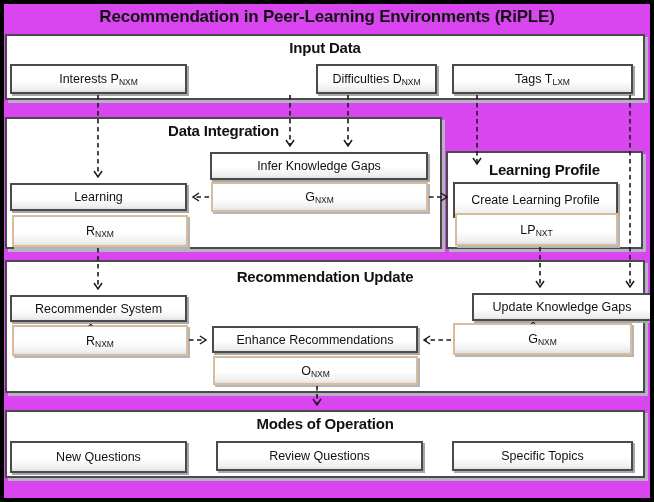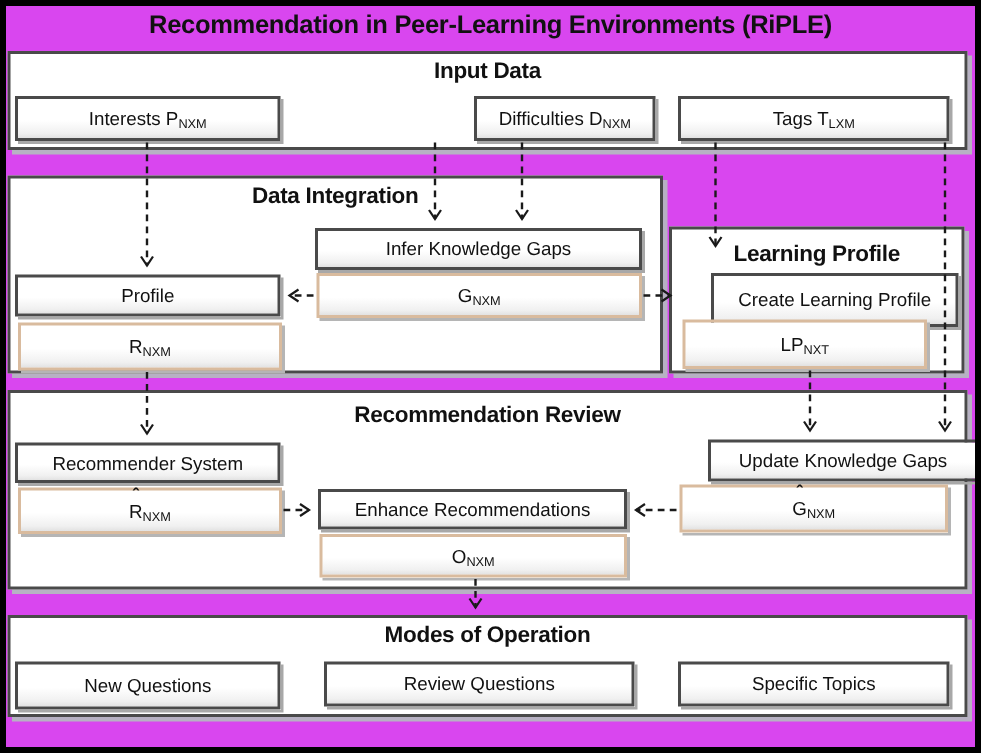--- a/index.html
+++ b/index.html
@@ -45,21 +45,21 @@
   <div class="container" style="left:5px;top:34px;width:640px;height:66px">
     <div class="heading">Input Data</div>
   </div>
   <div class="container" style="left:5px;top:117px;width:437px;height:132px">
     <div class="heading">Data Integration</div>
   </div>
   <div class="container" style="left:446px;top:151px;width:197px;height:98px">
     <div class="heading" style="top:8px">Learning Profile</div>
   </div>
   <div class="container" style="left:5px;top:260px;width:640px;height:133px">
-    <div class="heading" style="top:6px">Recommendation Review</div>
+    <div class="heading" style="top:6px">Recommendation Update</div>
   </div>
   <div class="container" style="left:5px;top:410px;width:640px;height:68px">
     <div class="heading">Modes of Operation</div>
   </div>
 
   <div class="box" style="left:10px;top:64px;width:177px;height:30px">
     <span><span>Interests P</span><sub>NXM</sub></span>
   </div>
   <div class="box" style="left:316px;top:64px;width:121px;height:30px">
     <span><span>Difficulties D</span><sub>NXM</sub></span>
@@ -68,27 +68,27 @@
     <span><span>Tags T</span><sub>LXM</sub></span>
   </div>
 
   <div class="box" style="left:210px;top:152px;width:218px;height:28px">
     <span>Infer Knowledge Gaps</span>
   </div>
   <div class="box tan" style="left:211px;top:182px;width:217px;height:30px">
     <span><span>G</span><sub>NXM</sub></span>
   </div>
   <div class="box" style="left:10px;top:183px;width:177px;height:28px">
-    <span>Profile</span>
+    <span>Learning</span>
   </div>
   <div class="box tan" style="left:12px;top:215px;width:176px;height:32px">
     <span><span>R</span><sub>NXM</sub></span>
   </div>
 
-  <div class="box" style="left:474px;top:182px;width:165px;height:36px">
+  <div class="box" style="left:453px;top:182px;width:165px;height:36px">
     <span>Create Learning Profile</span>
   </div>
   <div class="box tan" style="left:455px;top:213px;width:163px;height:33px">
     <span><span>LP</span><sub>NXT</sub></span>
   </div>
 
   <div class="box" style="left:10px;top:295px;width:177px;height:27px">
     <span>Recommender System</span>
   </div>
   <div class="box tan" style="left:12px;top:325px;width:176px;height:31px">

